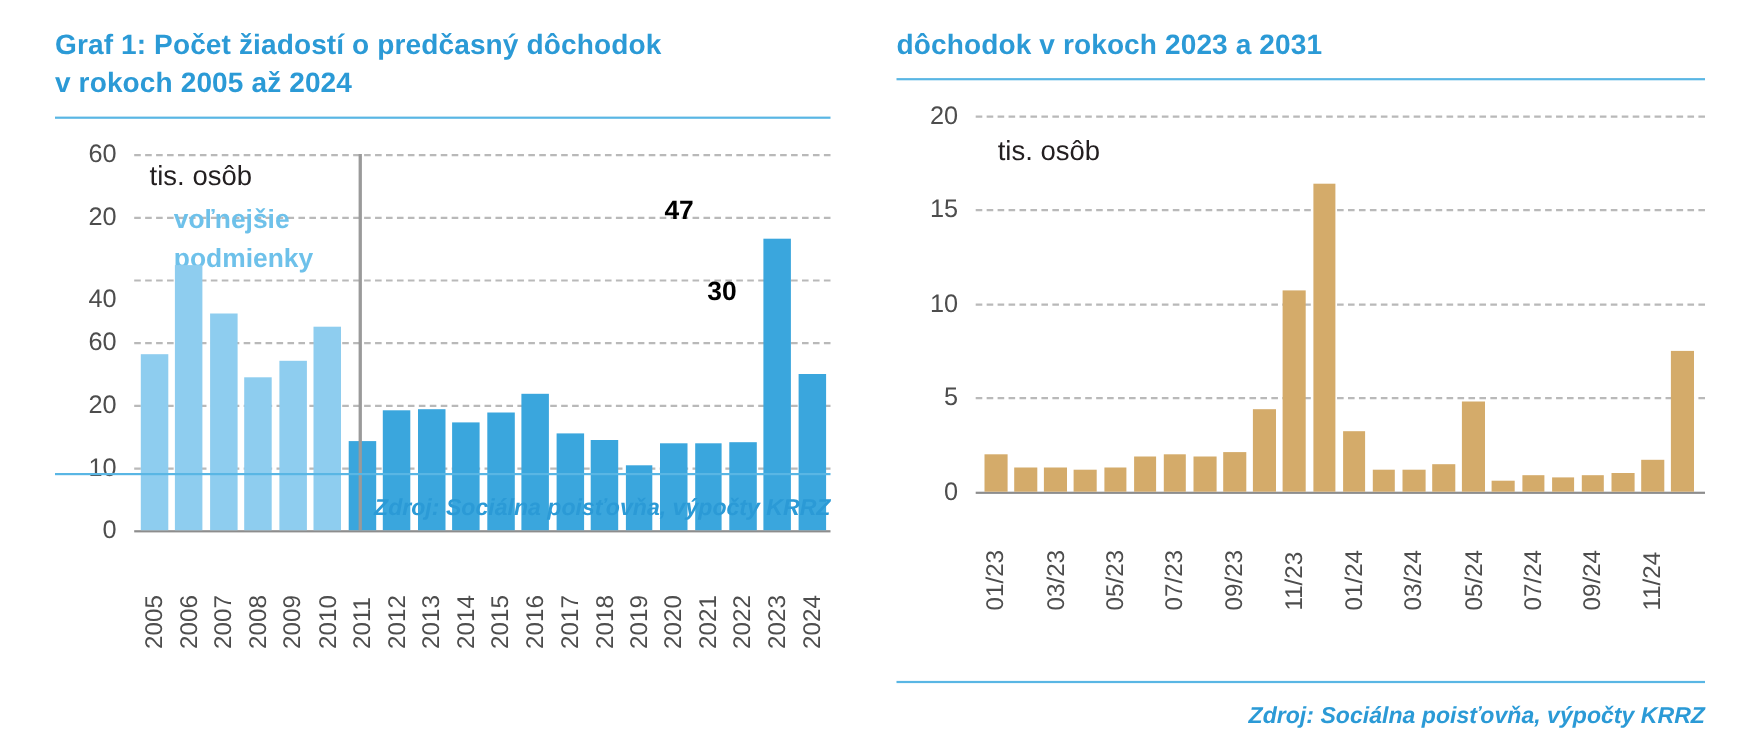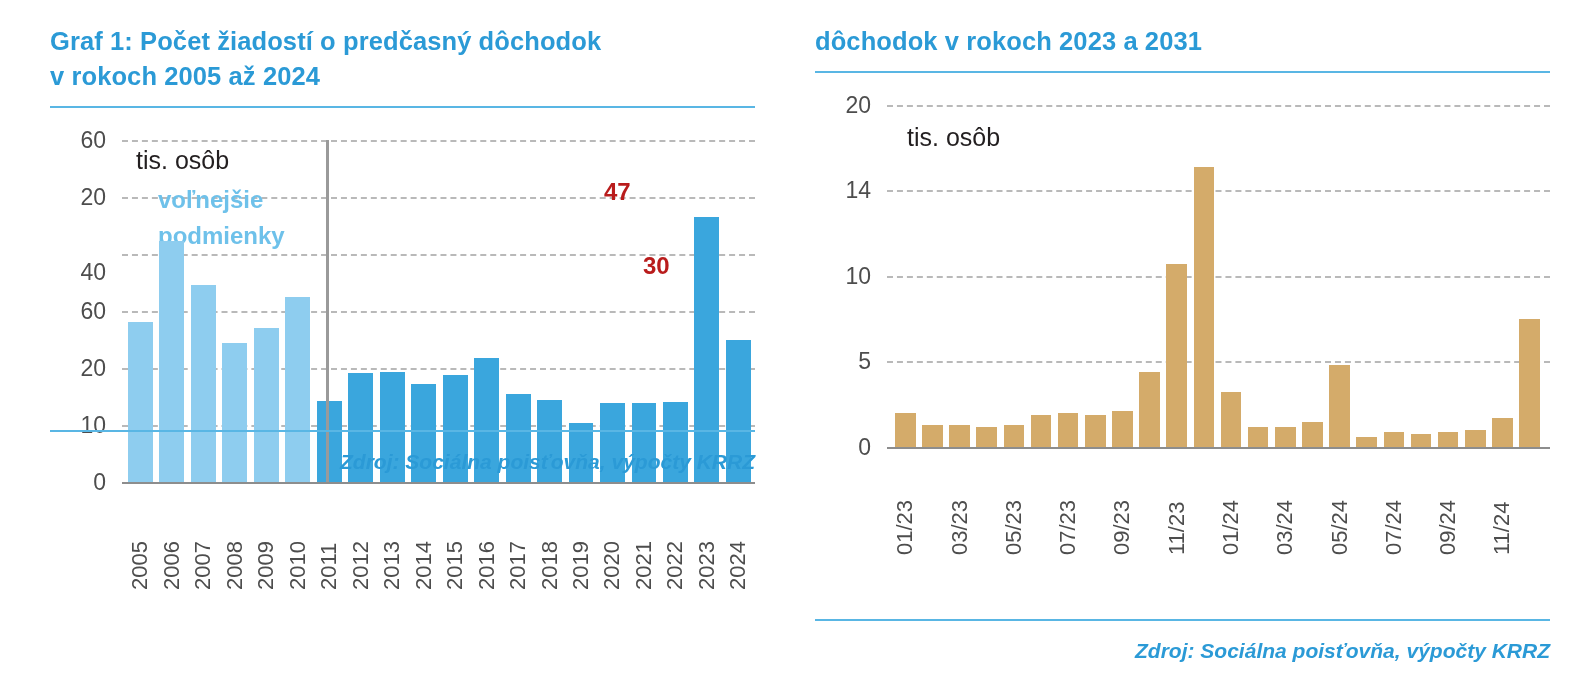--- a/index.html
+++ b/index.html
@@ -128,21 +128,21 @@
     font-size: 24px;
     color: #6ec1ea;
     font-weight: bold;
     line-height: 1.5;
     white-space: nowrap;
   }
   .bar-value {
     position: absolute;
     font-size: 24px;
     font-weight: bold;
-    color: #b91c1c;
+    color: #000000;
     white-space: nowrap;
   }
   .divider-line {
     position: absolute;
     width: 3px;
     background: #9a9a9a;
   }
   .source-rule {
     position: absolute;
     left: 50px;
@@ -338,21 +338,21 @@
 
   <div class="panel panel-right">
     <div class="chart-title">
       <span class="line2">dôchodok v rokoch 2023 a 2031</span>
     </div>
     <div class="title-rule"></div>
 
     <div class="plot-wrap">
 
       <div class="ytick" style="top:10px; width:56px; left:0;">20</div>
-      <div class="ytick" style="top:95px; width:56px; left:0;">14</div>
+      <div class="ytick" style="top:95px; width:56px; left:0;">15</div>
       <div class="ytick" style="top:181px; width:56px; left:0;">10</div>
       <div class="ytick" style="top:266px; width:56px; left:0;">5</div>
       <div class="ytick" style="top:352px; width:56px; left:0;">0</div>
 
       <div class="gridline" style="left:72px; right:0; top:10px;"></div>
       <div class="gridline" style="left:72px; right:0; top:95px;"></div>
       <div class="gridline" style="left:72px; right:0; top:181px;"></div>
       <div class="gridline" style="left:72px; right:0; top:266px;"></div>
       <div class="baseline" style="left:72px; right:0; top:352px;"></div>
 

